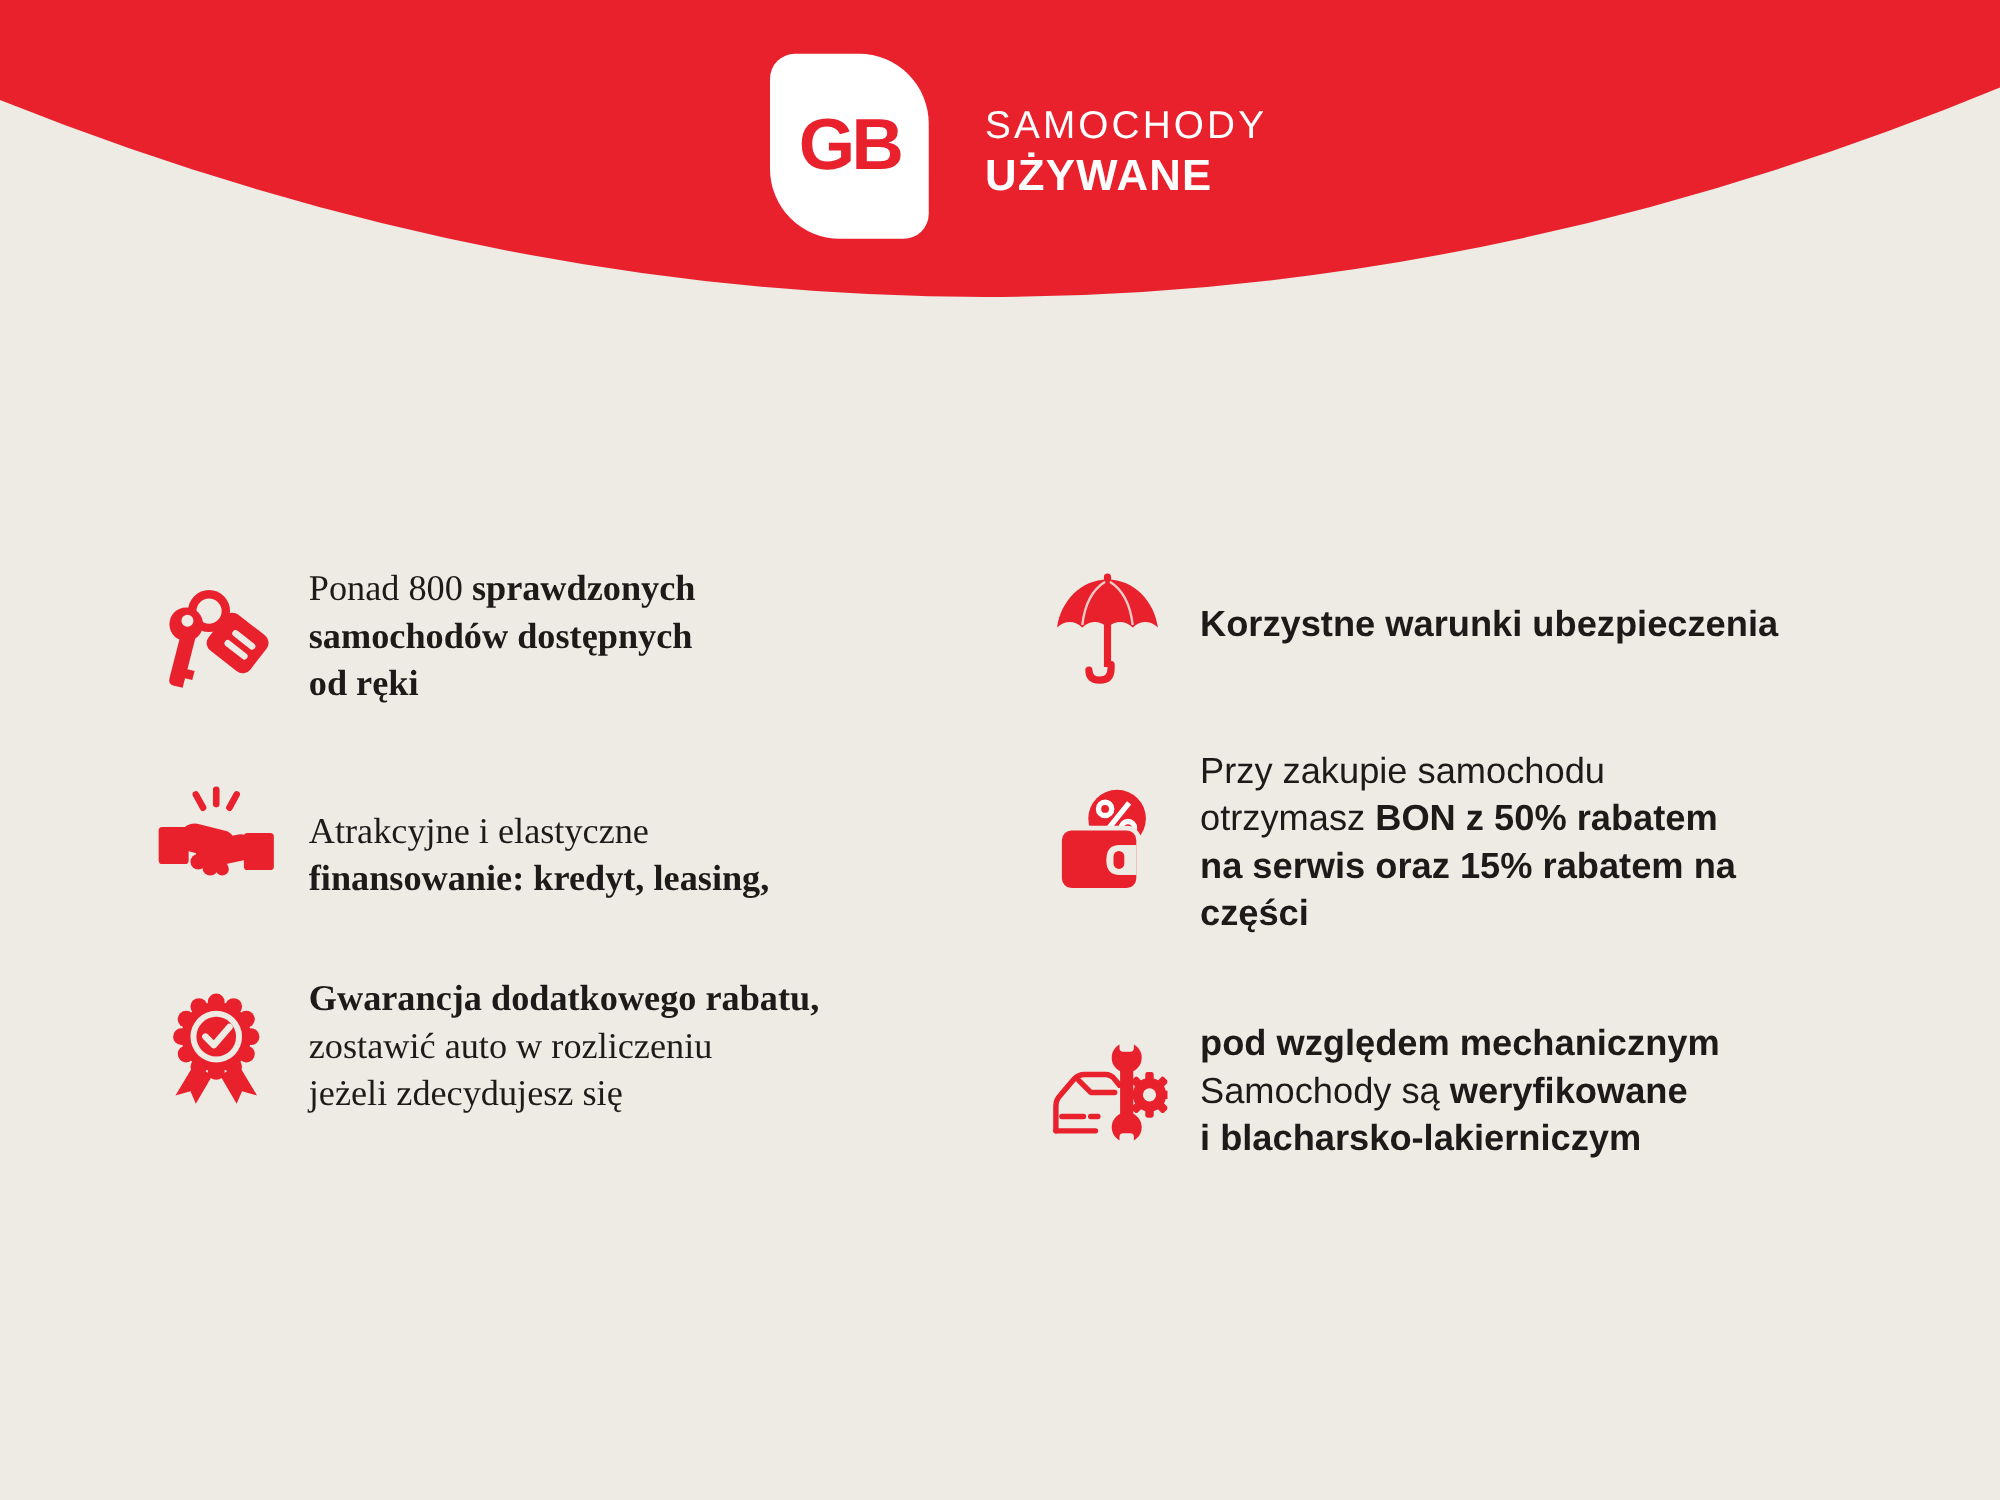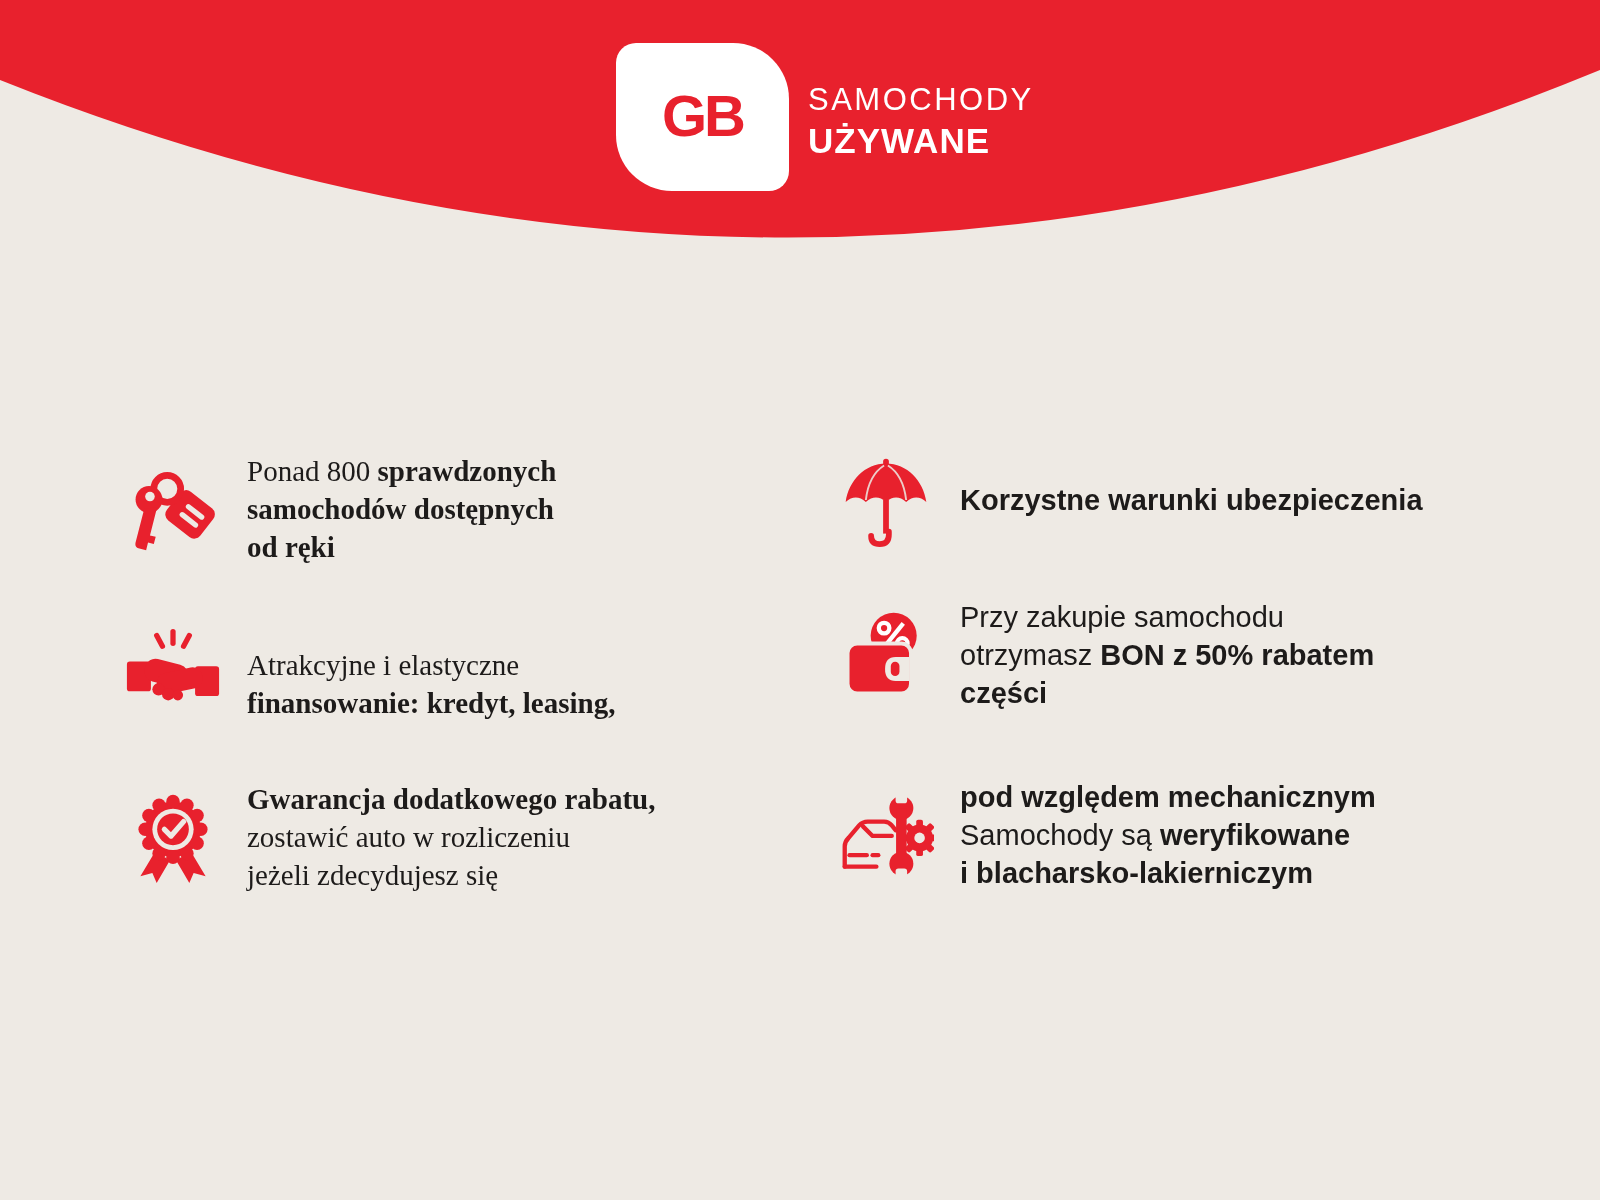--- a/index.html
+++ b/index.html
@@ -18,32 +18,32 @@
   }
   .canvas{position:absolute;inset:0;}
 
   
   .header-curve{
     position:absolute;top:0;left:0;width:1600px;height:400px;display:block;
   }
   .header-curve path{fill:var(--accent);}
 
   .logo-box{
-    position:absolute;left:616px;top:43px;width:173px;height:148px;
+    position:absolute;left:616px;top:43px;width:127px;height:148px;
     background:var(--logo-box);
     border-radius:20px 56px 20px 56px;
     display:flex;align-items:center;justify-content:center;
   }
   .logo-text{
     color:var(--accent);
     font-size:58px;font-weight:800;letter-spacing:-3px;
     transform:translateY(-2px);
   }
   .brand{
-    position:absolute;left:808px;top:84px;color:#ffffff;line-height:1;
+    position:absolute;left:788px;top:84px;color:#ffffff;line-height:1;
   }
   .brand-line1{
     font-size:31px;font-weight:400;letter-spacing:2.5px;
   }
   .brand-line2{
     margin-top:8px;font-size:35px;font-weight:800;letter-spacing:1px;
   }
 
   
   .col{position:absolute;top:452px;}
@@ -193,20 +193,21 @@
       <circle cx="67" cy="38" r="5.5"></circle>
     </g>
     <rect x="10" y="38" width="66" height="52" rx="10" fill="#e8212d" stroke="#eeeae4" stroke-width="4"></rect>
     <path d="M74 52 H60 Q49 52 49 64.5 Q49 77 60 77 H74 Z" fill="#eeeae4"></path>
     <rect x="55" y="57" width="9" height="15" rx="4.5" fill="#e8212d"></rect>
     </svg>
         </span>
         <div class="txt">
           <div class="line"><span class="r">Przy zakupie samochodu</span></div>
           <div class="line"><span class="r">otrzymasz </span><span class="b">BON z 50% rabatem</span></div>
+          <div class="line"><span class="b">na serwis oraz 15% rabatem na</span></div>
           <div class="line"><span class="b">części</span></div>
         </div>
       </div>
       <div class="feature">
         <span class="icon">
           <svg viewBox="0 0 100 100" width="96" height="96">
     <g fill="#e8212d" transform="translate(85 53)">
       <g>
         <rect x="-3.5" y="-19" width="7" height="9" rx="2"></rect>
         <rect x="-3.5" y="-19" width="7" height="9" rx="2" transform="rotate(45)"></rect>

